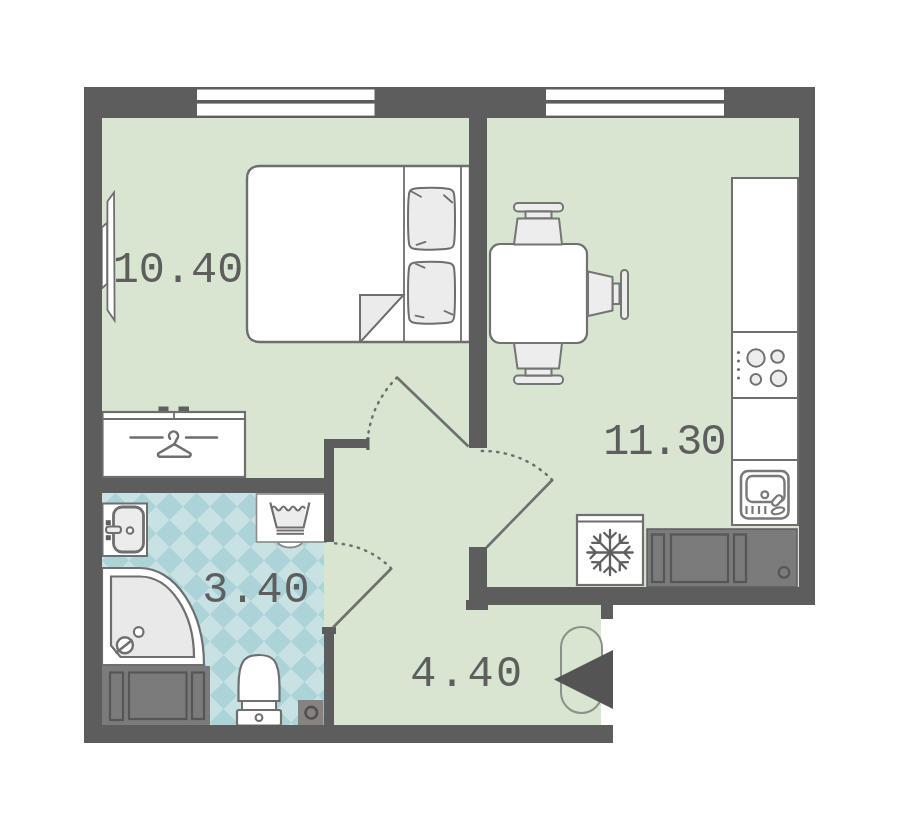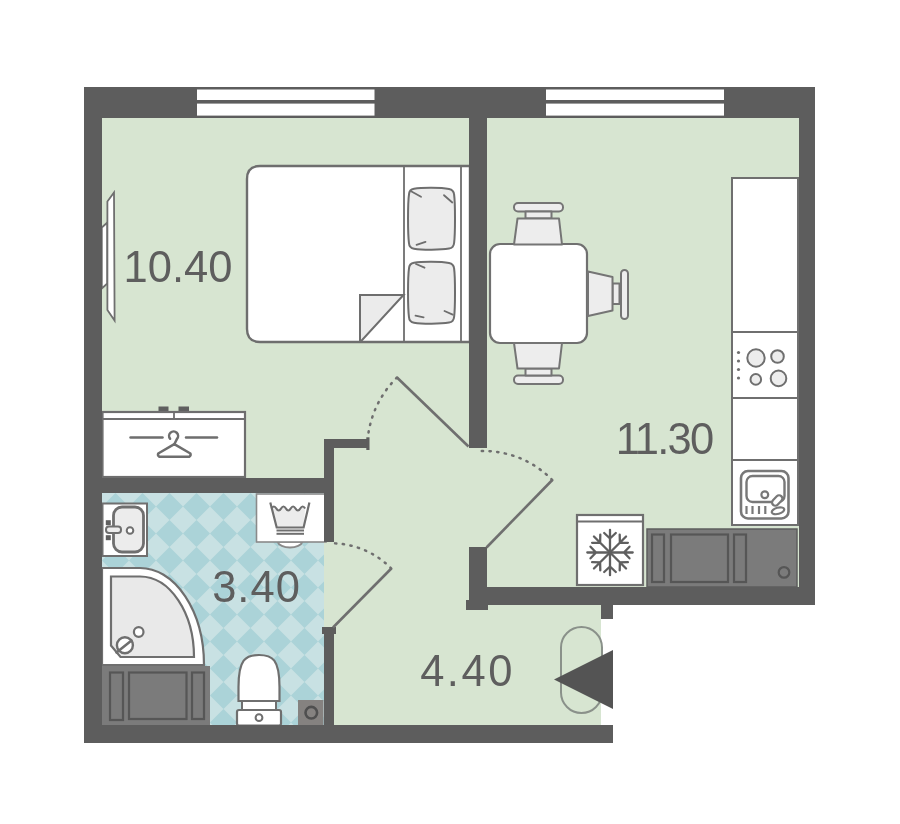--- a/index.html
+++ b/index.html
@@ -1,16 +1,16 @@
 <!DOCTYPE html>
 <html><head>
 <meta charset="utf-8">
 <style>
   html,body{margin:0;padding:0;background:#fff;}
-  #plan{position:relative;width:900px;height:824px;font-family:Liberation Sans, sans-serif;}
+  #plan{position:relative;width:900px;height:824px;font-family:Liberation Mono, monospace;}
 </style>
 </head>
 <body>
 <div id="plan">
 <svg width="900" height="824" viewBox="0 0 900 824" xmlns="http://www.w3.org/2000/svg">
 <defs>
   <pattern id="tile" width="27" height="27" patternUnits="userSpaceOnUse" x="102" y="493">
     <rect width="27" height="27" fill="#c8e1e3"></rect>
     <path d="M13.5,0 L27,13.5 L13.5,27 L0,13.5 Z" fill="#abd3d8"></path>
   </pattern>

